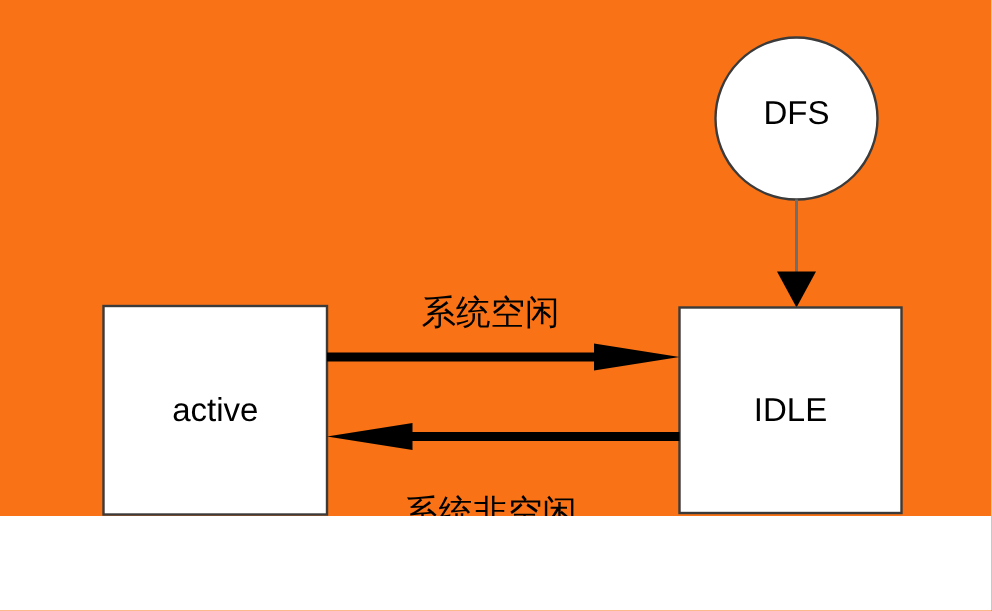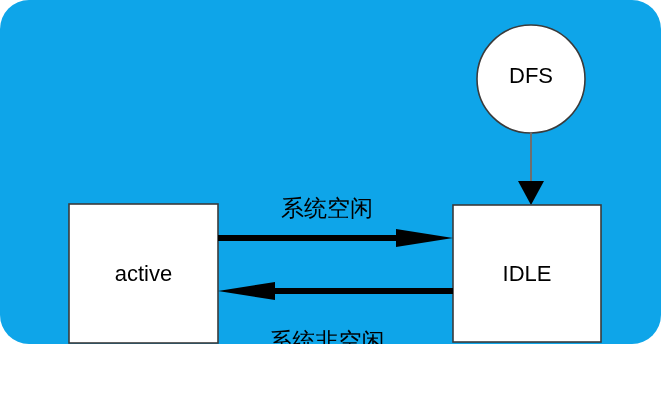--- a/index.html
+++ b/index.html
@@ -7,23 +7,22 @@
     padding: 0;
     background: #ffffff;
   }
   body {
     font-family: "Liberation Sans", "DejaVu Sans", sans-serif;
   }
   #canvas {
     position: relative;
     width: 661px;
     height: 344px;
-    background: #0ea5e9;
+    background: #f97316;
     overflow: hidden;
-    border-radius: 29px;
   }
   #diagram-svg {
     position: absolute;
     left: 0;
     top: 0;
     width: 661px;
     height: 407px;
   }
   .node-label {
     font-family: "Liberation Sans", "DejaVu Sans", sans-serif;

